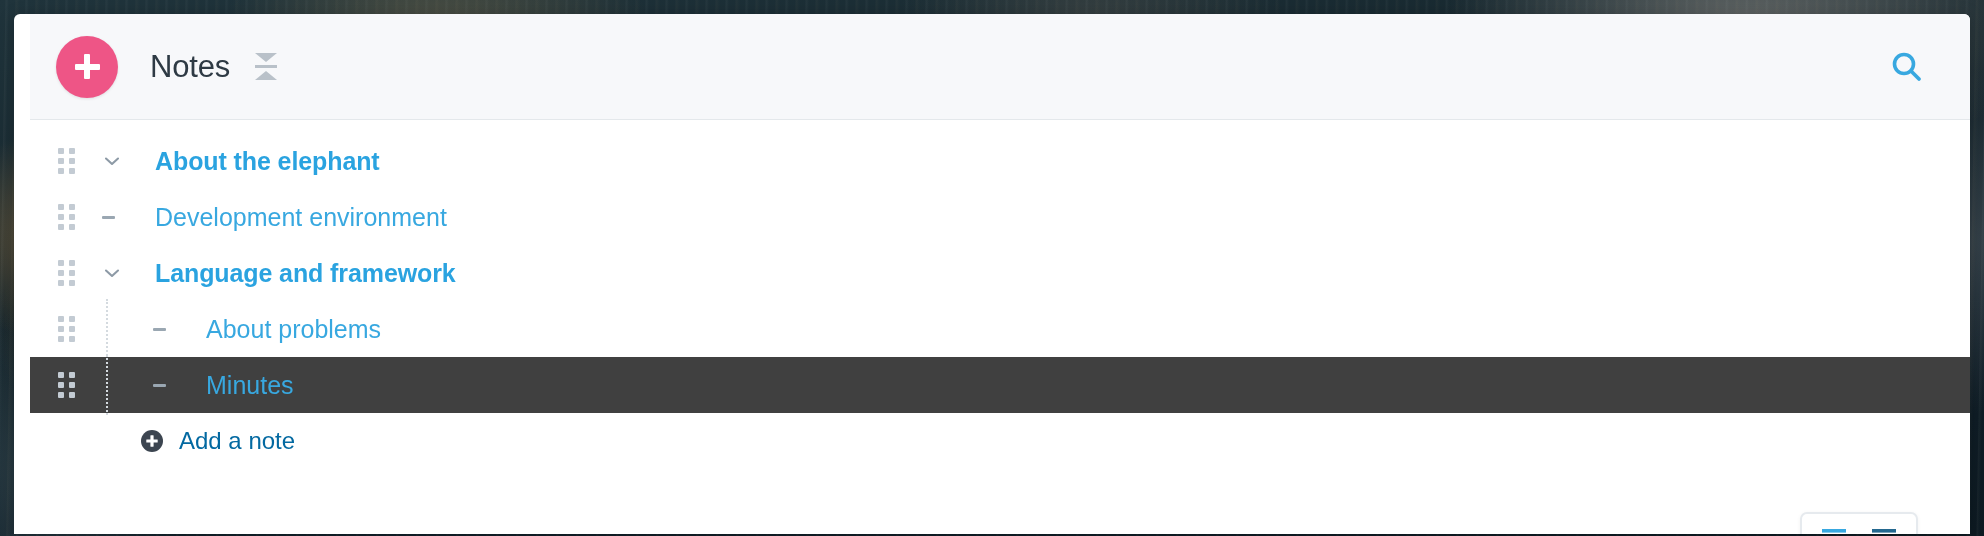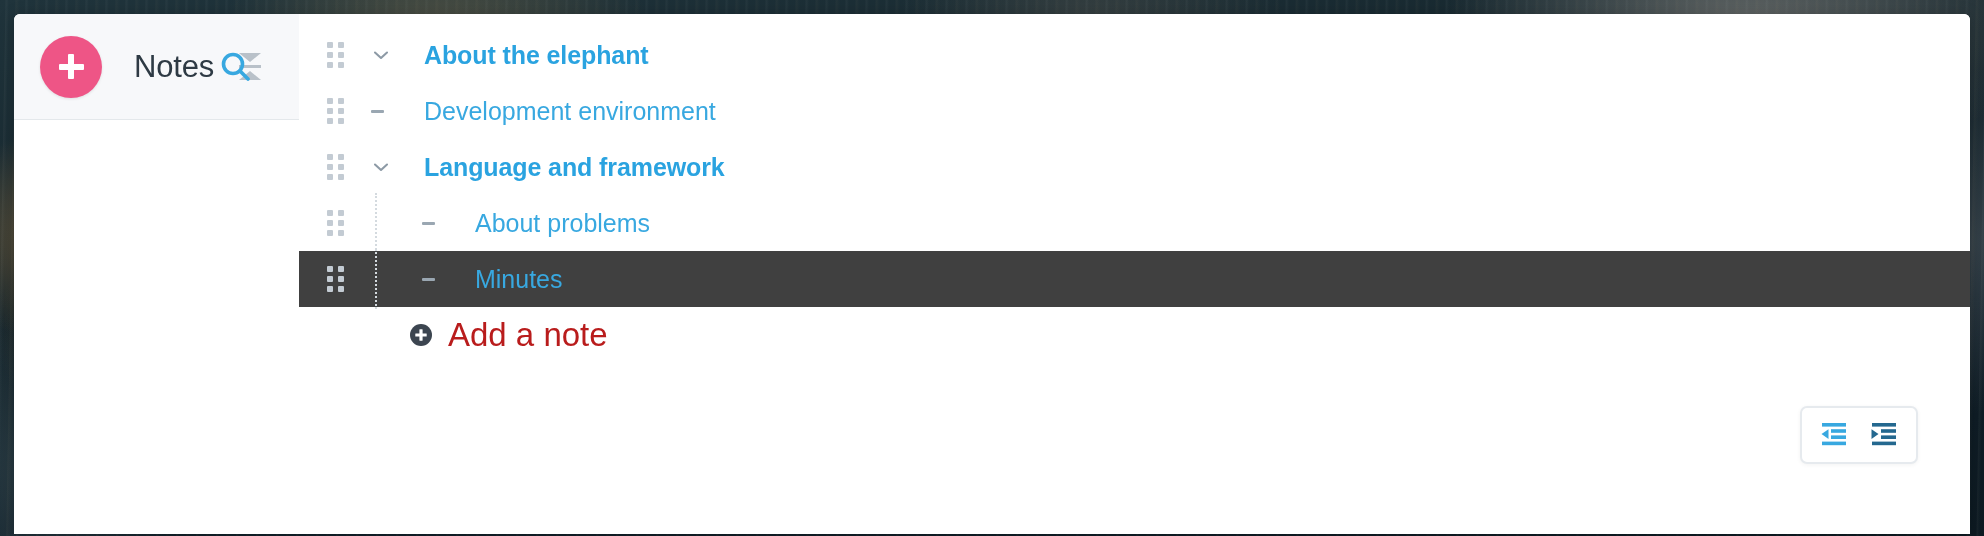--- a/index.html
+++ b/index.html
@@ -55,20 +55,22 @@
     position: absolute;
     left: 14px;
     top: 14px;
     width: 1956px;
     height: 520px;
     background: #ffffff;
     border-radius: 6px 6px 0 0;
     box-shadow: 0 2px 16px rgba(0,0,0,0.22);
     overflow: hidden;
     display: flex;
+    flex-direction: column;
+    padding-left: 16px;
   }
 
   
   #app-header {
     flex: 0 0 auto;
     height: 106px;
     background: #f7f8fa;
     border-bottom: 1px solid #e4e8eb;
     display: flex;
     align-items: center;
@@ -249,22 +251,22 @@
     align-items: center;
     padding-left: 110px;
     cursor: pointer;
   }
   #add-a-note-icon {
     flex: 0 0 auto;
     width: 24px; height: 24px;
     margin-right: 15px;
   }
   #add-a-note-label {
-    font-size: 33px;
-    color: #b91c1c;
+    font-size: 24px;
+    color: #0369a1;
     white-space: nowrap;
   }
 
   
   #indent-controls {
     position: absolute;
     right: 52px;
     top: 392px;
     height: 58px;
     background: #ffffff;

